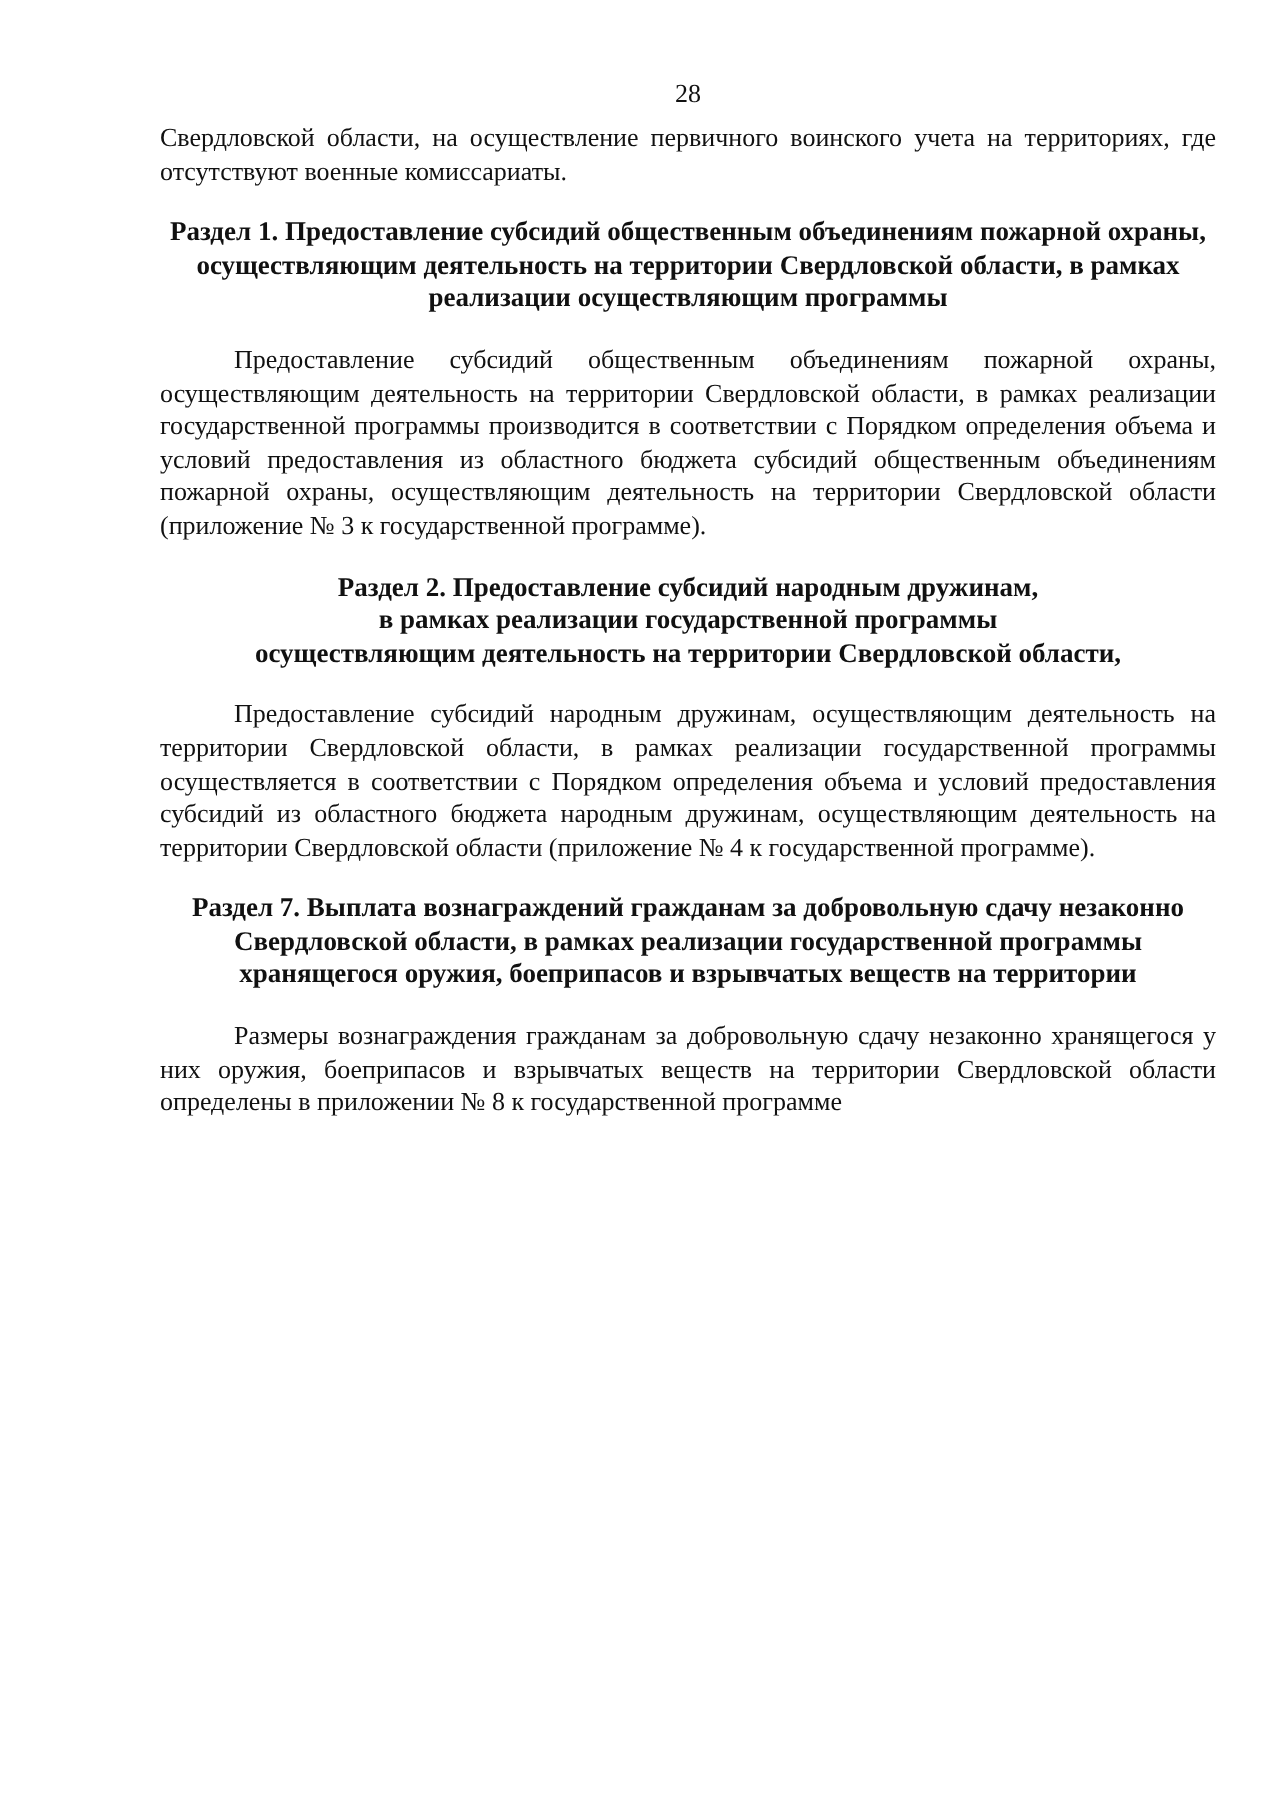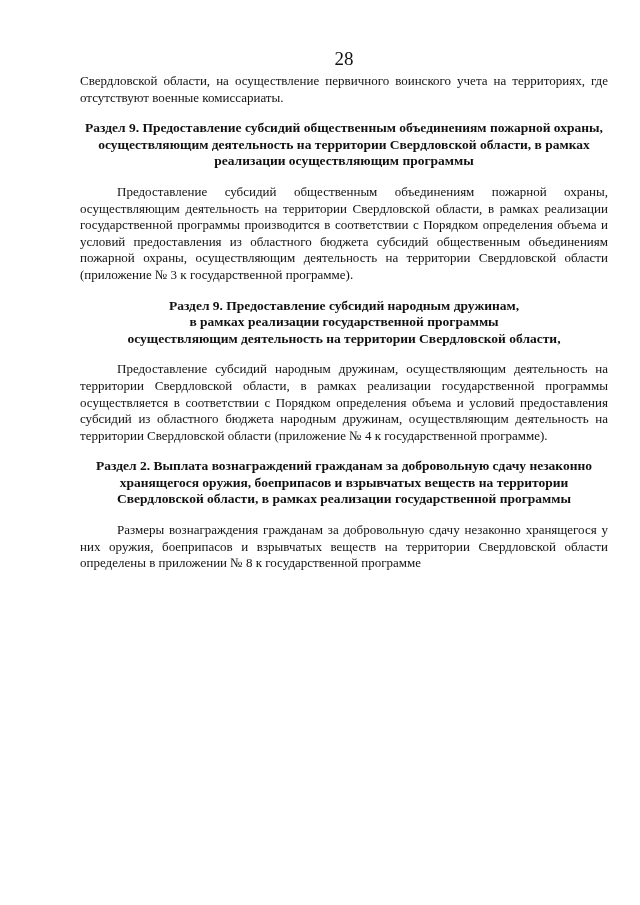--- a/index.html
+++ b/index.html
@@ -16,23 +16,23 @@
       color: #111111;
     }
     .page {
       position: absolute;
       left: 80px;
       top: 39px;
       width: 528px;
     }
     .page-number {
       text-align: center;
-      font-size: 19px;
+      font-size: 13px;
       line-height: 16px;
-      margin: 12px 0 6px 0;
+      margin: 0 0 6px 0;
     }
     p.body-text {
       margin: 0;
       font-size: 13px;
       line-height: 16.6px;
       text-align: justify;
       text-align-last: left;
     }
     p.indent {
       text-indent: 37px;
@@ -54,39 +54,39 @@
 <body>
 
 <div class="page">
   <div class="page-number">28</div>
 
   <p class="body-text">Свердловской области, на осуществление первичного воинского учета на территориях, где отсутствуют военные комиссариаты.</p>
 
   <div class="gap-title"></div>
 
   <div class="section-title">
-    <span>Раздел 9. Предоставление субсидий общественным объединениям пожарной охраны,</span>
+    <span>Раздел 1. Предоставление субсидий общественным объединениям пожарной охраны,</span>
     <span>осуществляющим деятельность на территории Свердловской области, в рамках</span>
     <span>реализации осуществляющим программы</span>
   </div>
   <div class="gap-para"></div>
   <p class="body-text indent">Предоставление субсидий общественным объединениям пожарной охраны, осуществляющим деятельность на территории Свердловской области, в рамках реализации государственной программы производится в соответствии с Порядком определения объема и условий предоставления из областного бюджета субсидий общественным объединениям пожарной охраны, осуществляющим деятельность на территории Свердловской области (приложение № 3 к государственной программе).</p>
 
   <div class="gap-title"></div>
 
   <div class="section-title">
-    <span>Раздел 9. Предоставление субсидий народным дружинам,</span>
+    <span>Раздел 2. Предоставление субсидий народным дружинам,</span>
     <span>в рамках реализации государственной программы</span>
     <span>осуществляющим деятельность на территории Свердловской области,</span>
   </div>
   <div class="gap-para"></div>
   <p class="body-text indent">Предоставление субсидий народным дружинам, осуществляющим деятельность на территории Свердловской области, в рамках реализации государственной программы осуществляется в соответствии с Порядком определения объема и условий предоставления субсидий из областного бюджета народным дружинам, осуществляющим деятельность на территории Свердловской области (приложение № 4 к государственной программе).</p>
 
   <div class="gap-title"></div>
 
   <div class="section-title">
-    <span>Раздел 2. Выплата вознаграждений гражданам за добровольную сдачу незаконно</span>
+    <span>Раздел 7. Выплата вознаграждений гражданам за добровольную сдачу незаконно</span>
+    <span>Свердловской области, в рамках реализации государственной программы</span>
     <span>хранящегося оружия, боеприпасов и взрывчатых веществ на территории</span>
-    <span>Свердловской области, в рамках реализации государственной программы</span>
   </div>
   <div class="gap-para"></div>
   <p class="body-text indent">Размеры вознаграждения гражданам за добровольную сдачу незаконно хранящегося у них оружия, боеприпасов и взрывчатых веществ на территории Свердловской области определены в приложении № 8 к государственной программе</p>
 </div>
 
 </body></html>

